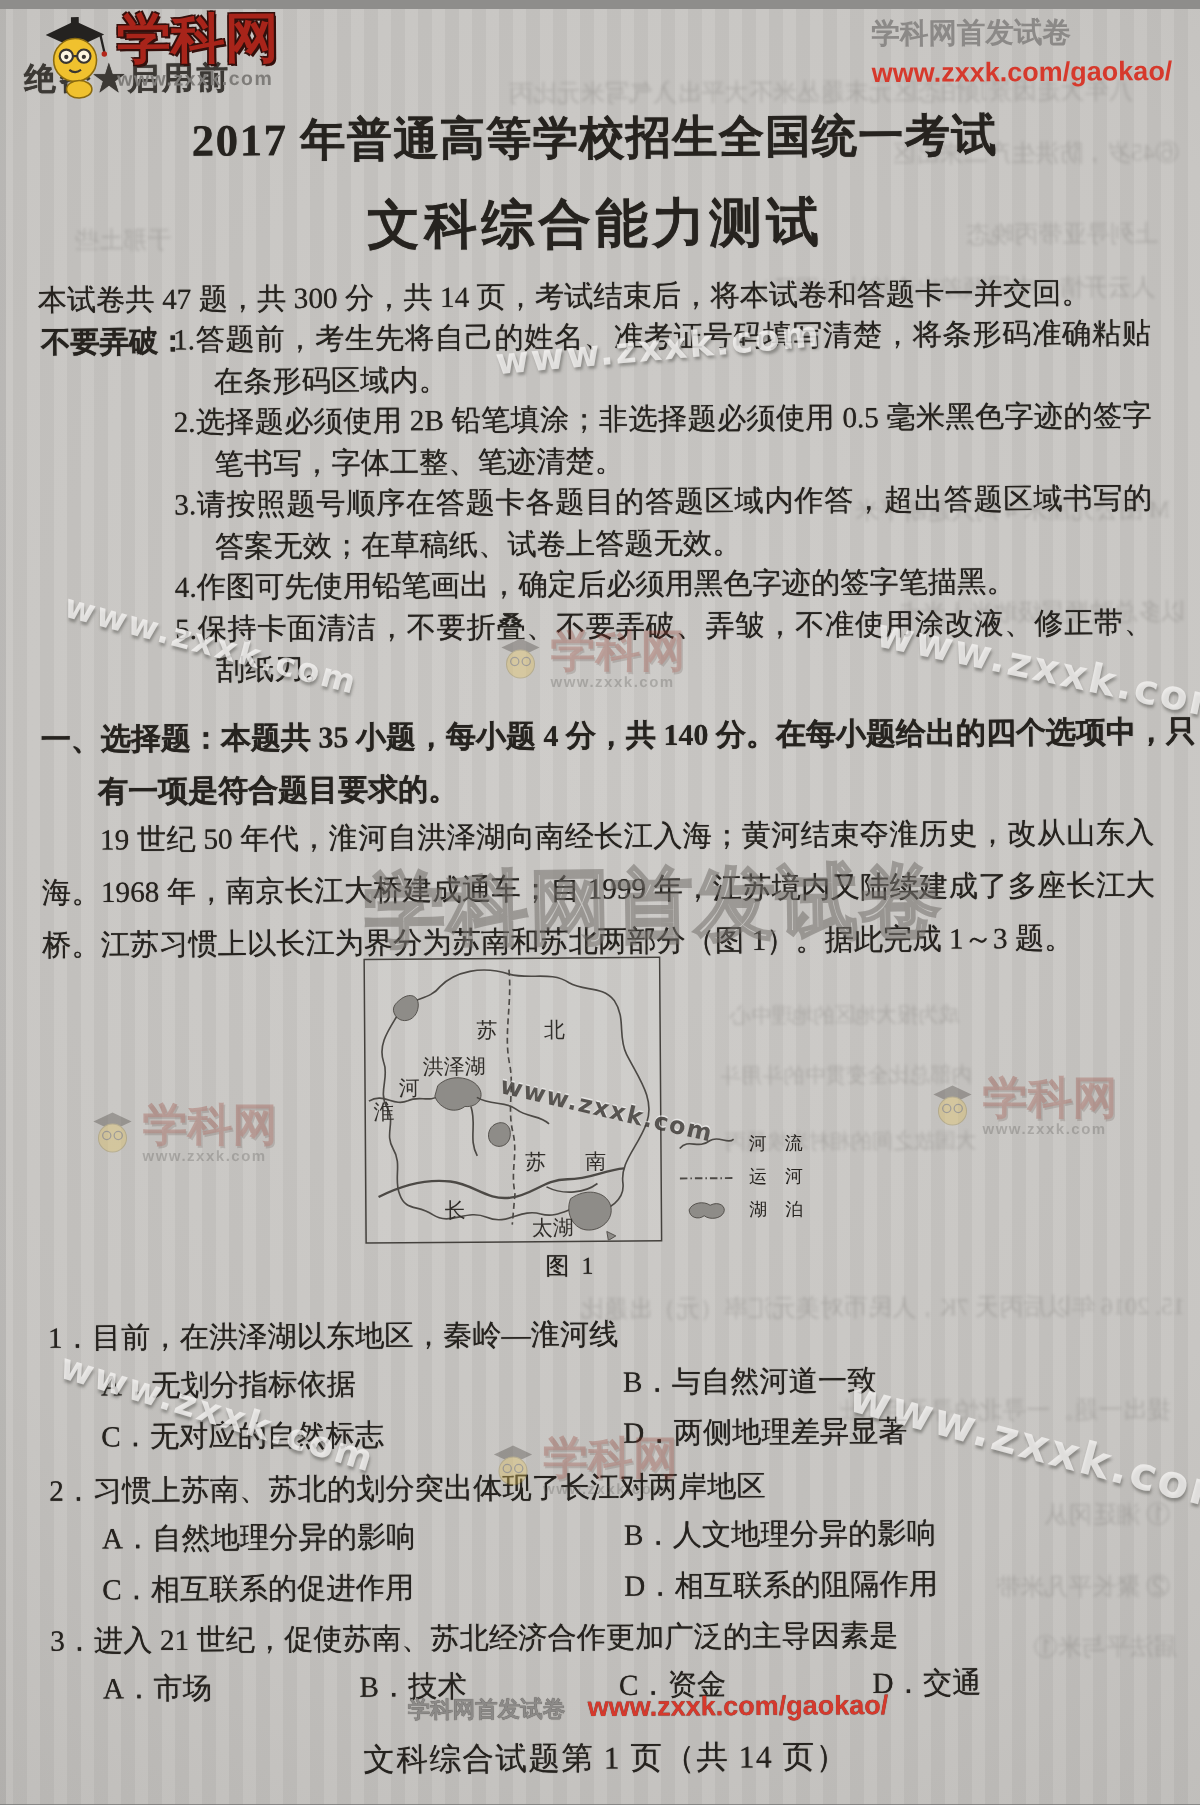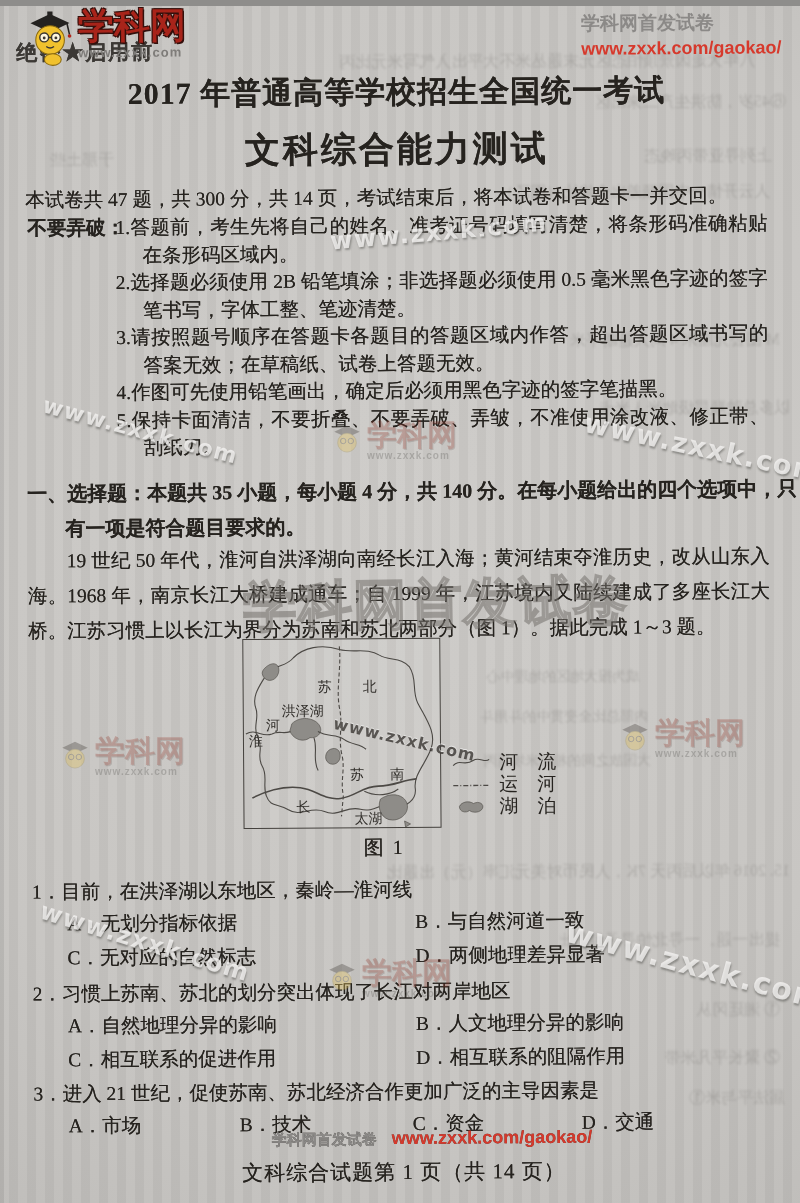--- a/index.html
+++ b/index.html
@@ -39,24 +39,24 @@
   .passage{left:28px; top:541px; width:742px; font-size:19.5px; line-height:35px; text-indent:2em; text-align:justify;}
 
   
   .mapbox{position:absolute; left:242px; top:638px; width:196px; height:188px; border:1.6px solid #44413d; background:rgba(255,255,255,.06);}
   .map-svg{width:100%; height:100%;}
   .ln{fill:none; stroke:#4c4945; stroke-width:1.1;}
   .w{stroke-width:1.6;}
   .dash{stroke-dasharray:4 2.5;}
   .lake{fill:#8e8c88; stroke:#4c4945; stroke-width:.6;}
   .map-svg text{font-family:"Liberation Serif","DejaVu Serif",serif; fill:#312e2a; font-size:14px;}
-  .legend{position:absolute; left:450px; top:752px; font-size:19px;text-align:center;}
+  .legend{position:absolute; left:450px; top:752px; font-size:12px;text-align:center;}
   .legend .row{display:flex; align-items:center; gap:8px; height:22px;}
   .legend svg{flex:0 0 auto;}
-  .fig-cap{left:362px; top:834px; font-size:20px; letter-spacing:2px;text-align:right;}
+  .fig-cap{left:362px; top:834px; font-size:16px; letter-spacing:2px;text-align:right;}
 
   
   .stem{left:30px; font-size:19.5px;}
   .opts2{position:absolute; left:65px; display:grid; grid-template-columns:348px auto; font-size:19.5px;}
   .opts4{position:absolute; left:65px; display:grid; grid-template-columns:171px 173px 169px auto; font-size:19.5px;}
   .opt{text-shadow:0 0 .5px rgba(38,35,31,.85);}
 
   
   .f-brand{left:268px; top:1130px; font-family:"Liberation Sans","DejaVu Sans",sans-serif; font-size:15px; font-weight:bold; color:#8b8987;}
   .f-url{left:388px; top:1128px; font-family:"Liberation Sans","DejaVu Sans",sans-serif; font-size:18px; font-weight:bold; color:#d6392c;}

